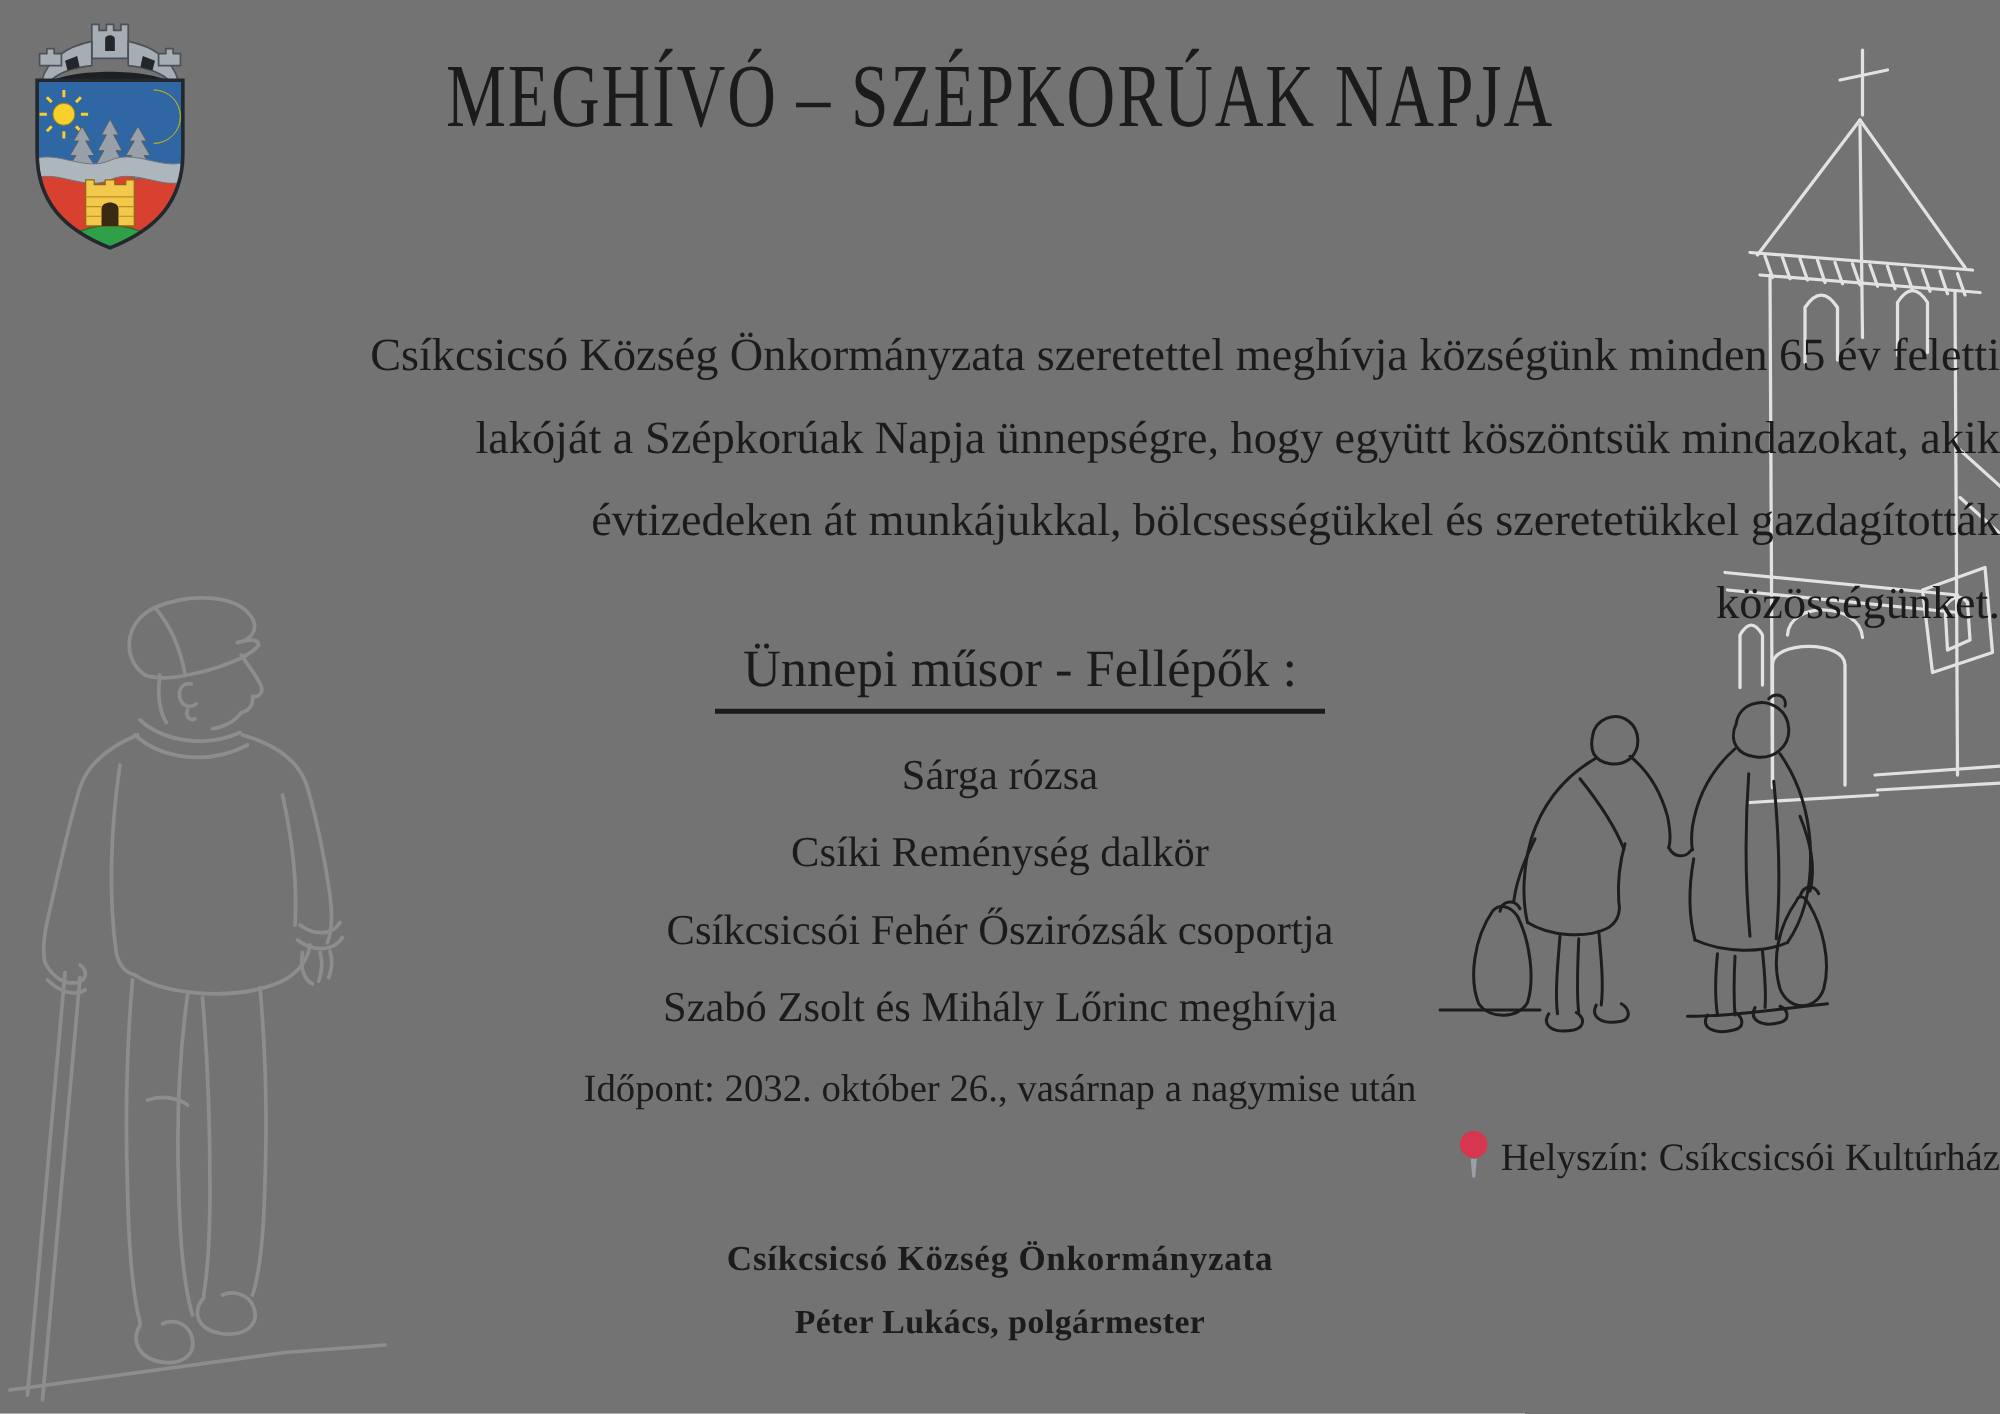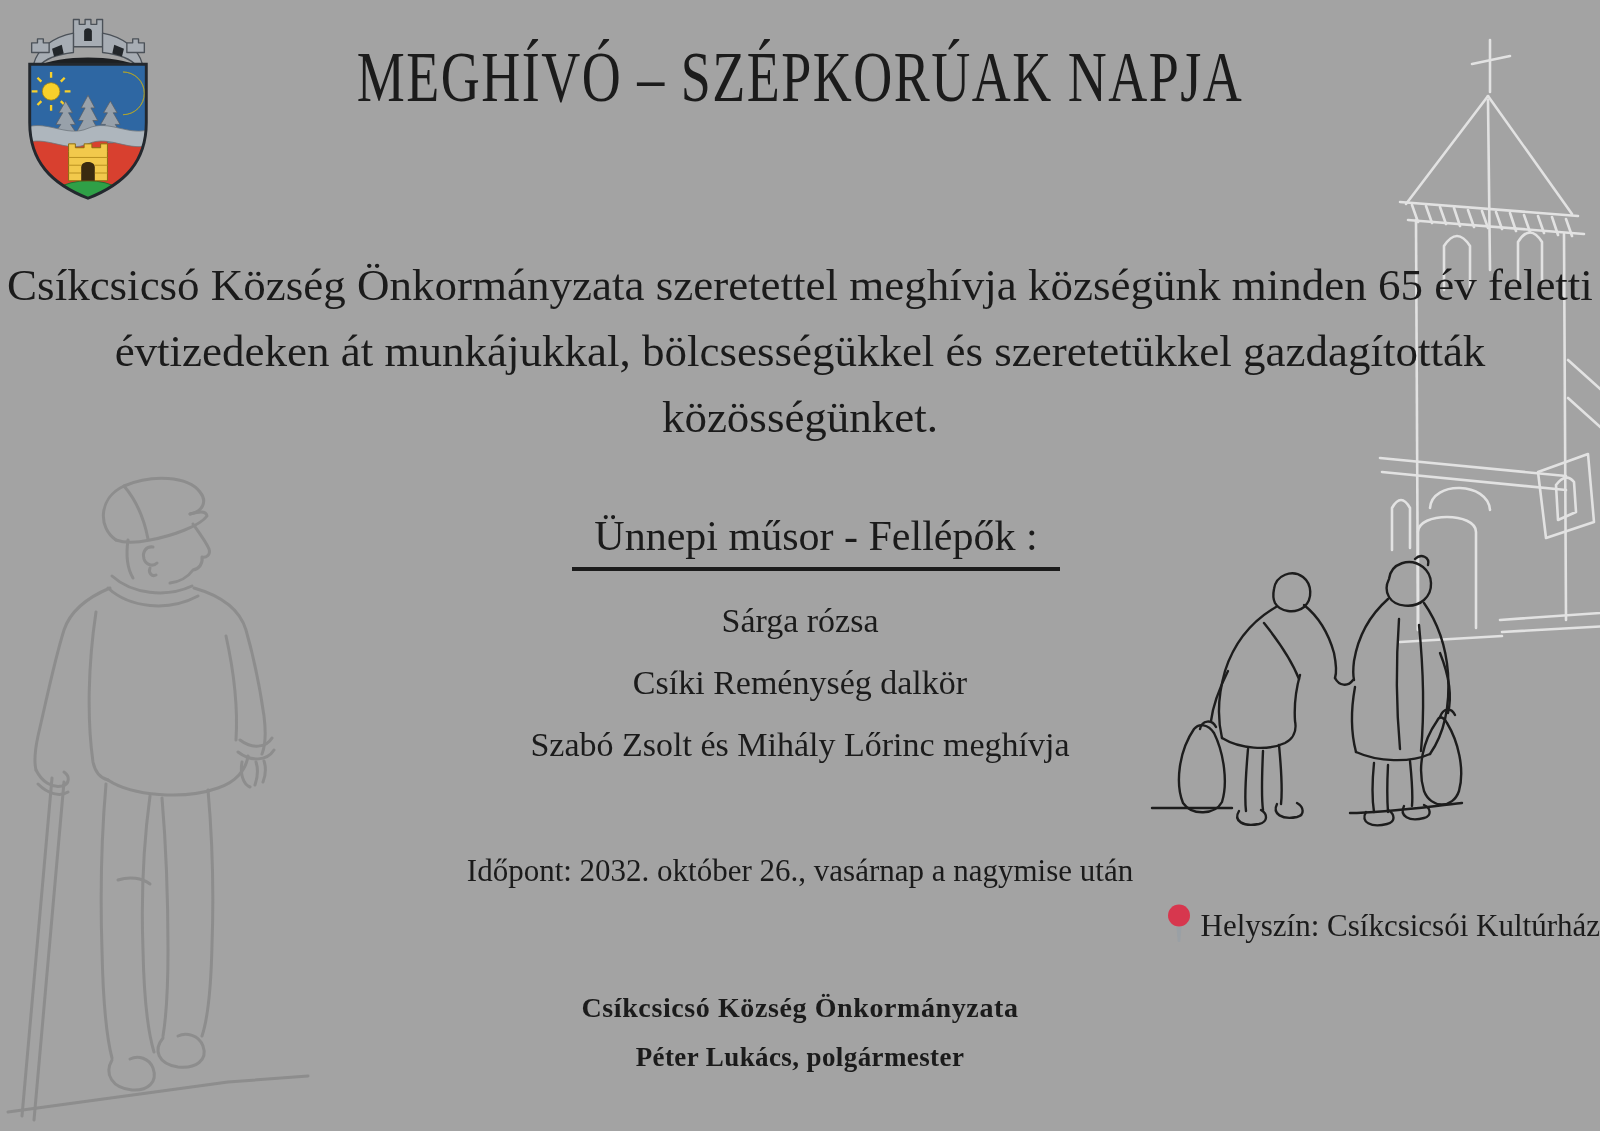--- a/index.html
+++ b/index.html
@@ -1,29 +1,29 @@
 <!DOCTYPE html>
 <html style="--ink: #1b1b1b; --pin-red: #d7374e; --pin-stem: #9aa0a5; --line-art-gray: #8d8d8d; --line-art-dark: #1d1d1d; --church-sketch: #e2e2e2; --crest-blue: #2e67a3; --crest-red: #d8402f; --crest-green: #2fa047; --crest-gold: #f2c94c; --crest-sun: #f7d02b; --crest-moon: #efe783; --crest-silver: #aeb6bd; --crest-stone: #a7adb4;"><head>
 <meta charset="utf-8">
 <style>
   html,body{margin:0;padding:0;background:#ffffff;}
   .poster{
-    position:relative;width:1600px;height:1131px;background:#a3a3a3;overflow:hidden;
+    position:relative;width:1600px;height:1131px;background:#737373;overflow:hidden;
     font-family:"Liberation Serif","DejaVu Serif",serif;color:var(--ink,#1b1b1b);
   }
   .layer{position:absolute;left:0;width:100%;text-align:center;}
   svg.abs{position:absolute;overflow:visible;}
 
   .title{top:36px;}
   .title .cond{display:inline-block;font-size:72px;transform:scale(0.75,1);transform-origin:50% 50%;
     white-space:nowrap;letter-spacing:2px;font-weight:400;}
   .greeting{top:122px;}
   .greeting .cond{display:inline-block;font-size:51px;transform:scale(0.85,1);transform-origin:50% 50%;white-space:nowrap;}
 
-  .intro{top:252px;font-size:45px;line-height:66px;}
+  .intro{top:252px;font-size:37px;line-height:66px;text-align:right;}
   .program-heading{top:512px;font-size:42px;margin-left:16px;}
   .program-heading .u{display:inline-block;padding:0 22px 7px;border-bottom:4px solid var(--ink,#1b1b1b);}
   .performers{top:590px;font-size:34px;line-height:62px;}
   .time{top:853px;font-size:31px;}
   .place{top:903px;font-size:31px;text-align:right;}
   .pin{vertical-align:-9px;margin-right:9px;}
   .footer-org{top:992px;font-size:28px;font-weight:bold;letter-spacing:0.6px;}
   .footer-sig{top:1042px;font-size:27px;font-weight:bold;letter-spacing:0.4px;}
 
   .church-stroke{stroke:var(--church-sketch,#e2e2e2);stroke-width:2.6;fill:none;stroke-linecap:round;stroke-linejoin:round;}
@@ -164,31 +164,33 @@
     <path d="M228,268 C260,268 295,263 340,258"></path>
   </svg>
 
   <div class="layer title">
     <span class="cond">MEGHÍVÓ – SZÉPKORÚAK NAPJA</span>
   </div>
 
 
   <div class="layer intro">
     <div>Csíkcsicsó Község Önkormányzata szeretettel meghívja községünk minden 65 év feletti</div>
+    <div>lakóját a Szépkorúak Napja ünnepségre, hogy együtt köszöntsük mindazokat, akik</div>
     <div>évtizedeken át munkájukkal, bölcsességükkel és szeretetükkel gazdagították</div>
     <div>közösségünket.</div>
   </div>
 
   <div class="layer program-heading">
     <span class="u">Ünnepi műsor - Fellépők :</span>
   </div>
 
   <div class="layer performers">
     <div>Sárga rózsa</div>
     <div>Csíki Reménység dalkör</div>
+    <div>Csíkcsicsói Fehér Őszirózsák csoportja</div>
     <div>Szabó Zsolt és Mihály Lőrinc meghívja</div>
   </div>
 
   <div class="layer time">Időpont: 2032. október 26., vasárnap a nagymise után</div>
 
   <div class="layer place">
     <svg class="pin" width="26" height="42" viewBox="0 0 26 42">
       <path d="M10.5,24 L15.5,24 L14.2,39 L11.8,39 Z" style="fill:var(--pin-stem,#9aa0a5)"></path>
       <circle cx="13" cy="12.5" r="11" style="fill:var(--pin-red,#d7374e)"></circle>
     </svg><span>Helyszín: Csíkcsicsói Kultúrház</span>

